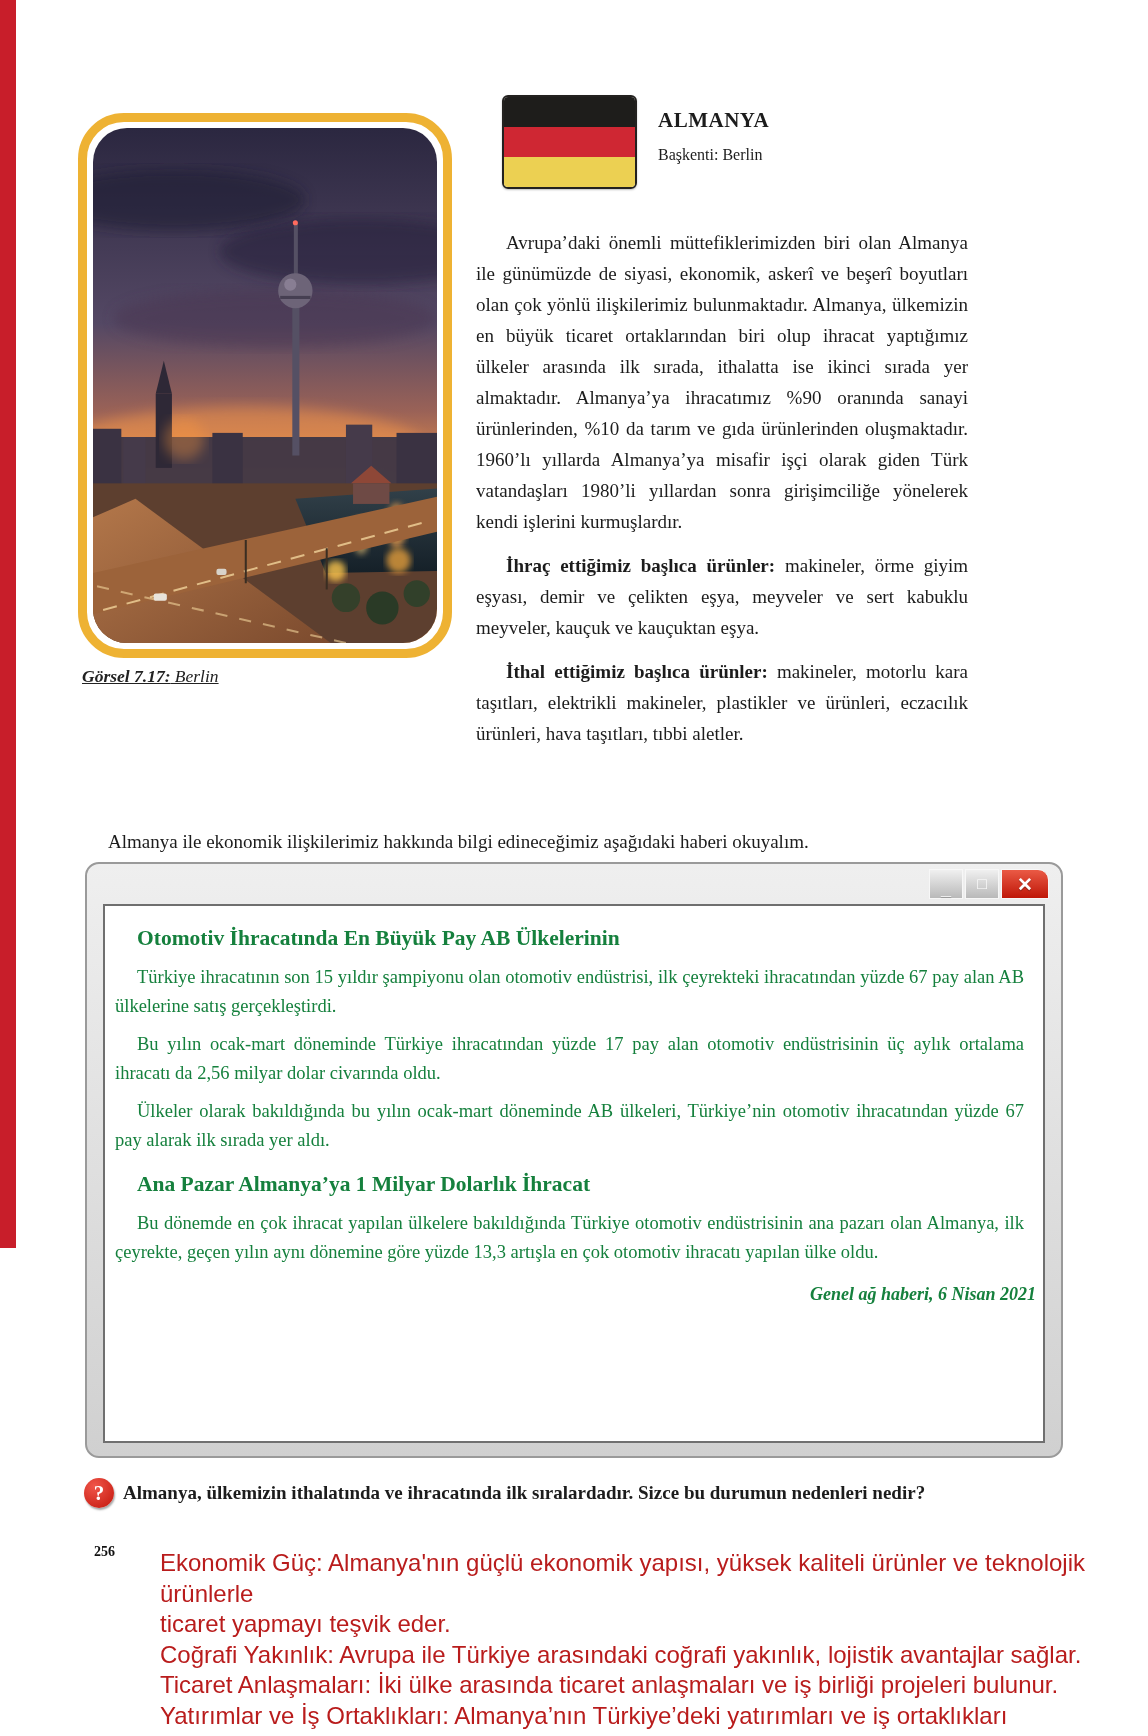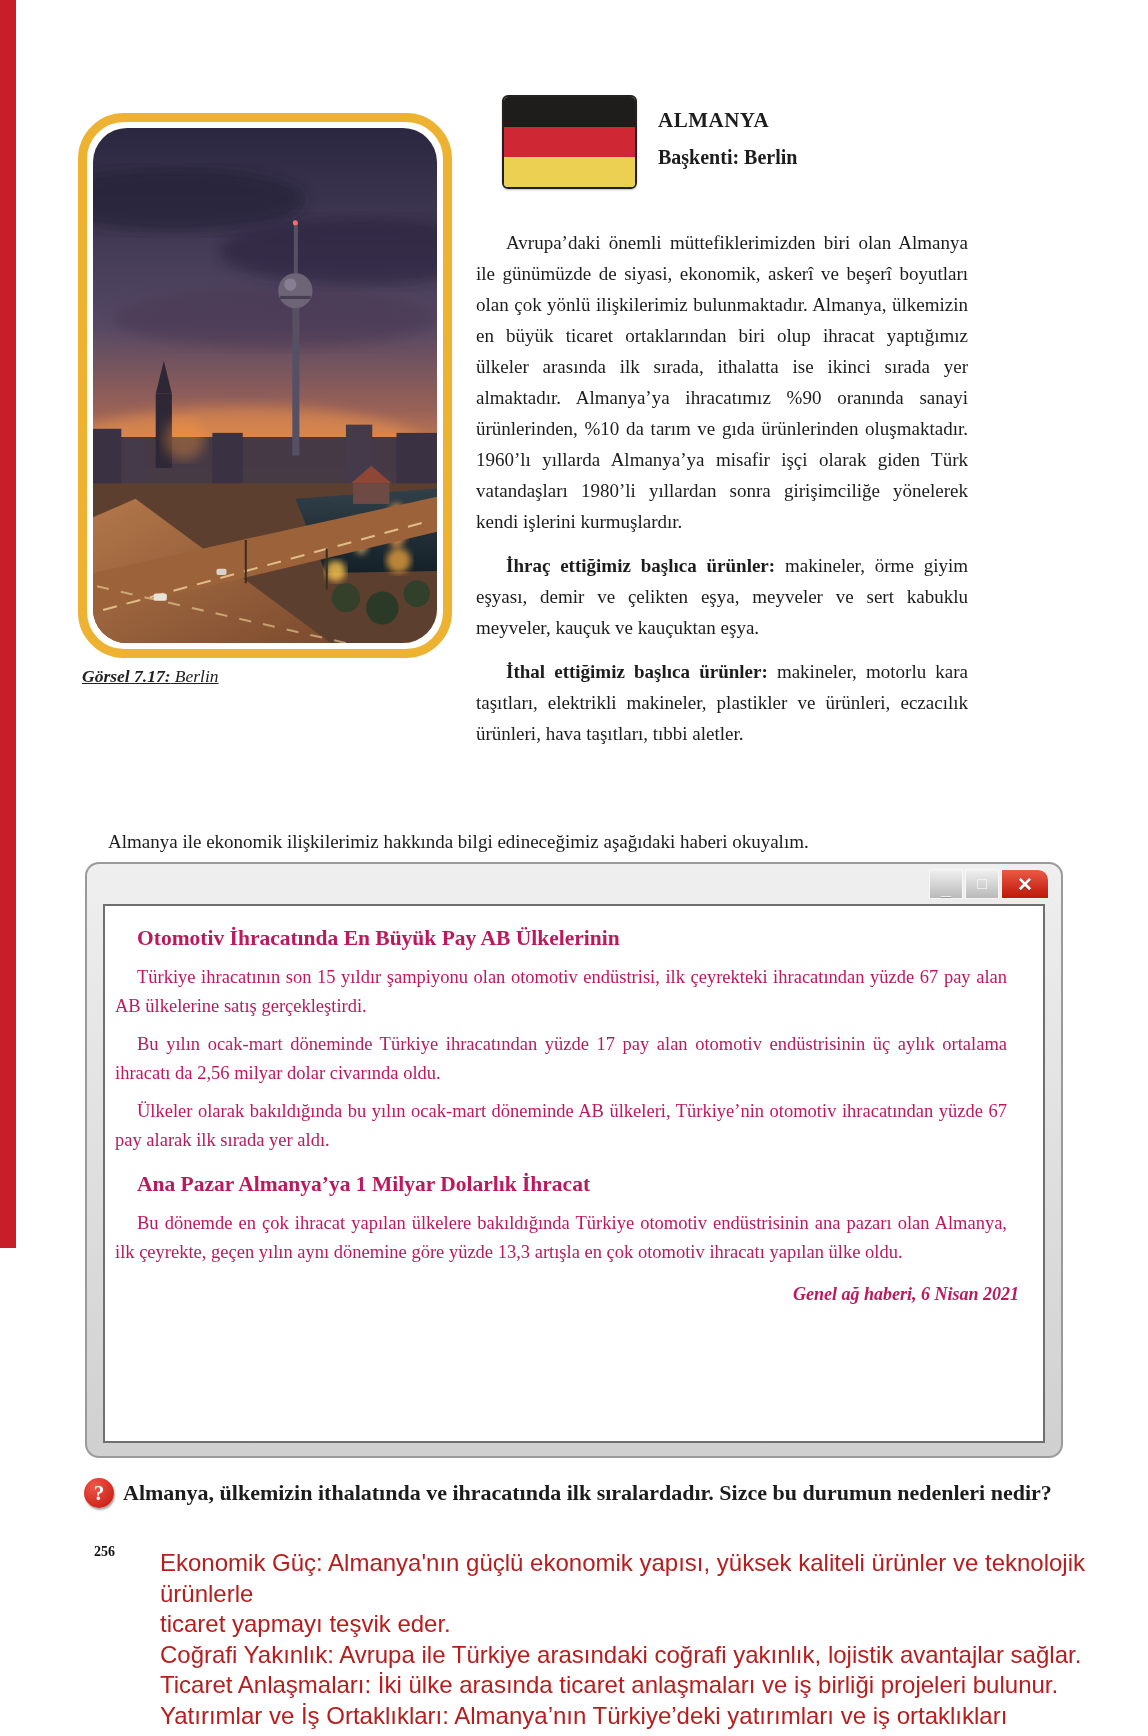--- a/index.html
+++ b/index.html
@@ -22,21 +22,21 @@
   .flag{
     position:absolute;left:502px;top:95px;width:131px;height:90px;
     border:2px solid #23211f;border-radius:6px;overflow:hidden;display:flex;flex-direction:column;
     box-shadow:0 1px 2px rgba(0,0,0,.25);
   }
   .flag div{flex:1;}
   .f-black{background:#1e1d1b;}
   .f-red{background:#cf2733;}
   .f-gold{background:#ecd052;}
   .country{position:absolute;left:658px;top:108px;font-weight:bold;font-size:21px;letter-spacing:.5px;}
-  .capital{position:absolute;left:658px;top:146px;font-weight:bold;font-size:20px;}
+  .capital{position:absolute;left:658px;top:146px;font-weight:normal;font-size:16px;}
 
   
   .body-col{
     position:absolute;left:476px;top:227px;width:492px;
     font-size:19px;line-height:31px;text-align:justify;
   }
   .body-col p{margin:0 0 13px 0;text-indent:30px;}
   .body-col b{font-weight:bold;}
 
   .intro{position:absolute;left:108px;top:831px;font-size:19px;}
@@ -54,37 +54,37 @@
   .win-btn.close{width:48px;background:linear-gradient(#ea5a45,#bf1708);border-top-right-radius:11px;}
   .glyph-min{color:#fff;font-weight:bold;font-size:18px;line-height:8px;align-self:flex-end;
     margin-bottom:5px;font-family:"Liberation Sans",sans-serif;text-shadow:0 1px 1px rgba(0,0,0,.3);}
   .glyph-max{color:#fff;font-size:16px;font-weight:bold;font-family:"Liberation Sans",sans-serif;}
   .glyph-close{color:#fff;font-size:19px;font-weight:bold;font-family:"Liberation Sans",sans-serif;
     text-shadow:0 1px 1px rgba(0,0,0,.35);}
 
   .win-panel{
     position:absolute;left:16px;right:16px;top:40px;bottom:13px;box-sizing:border-box;
     background:#fff;border:2px solid #6f6f6f;
-    padding:12px 24px 4px 10px;
-    font-size:18.5px;line-height:29px;text-align:justify;color:#be185d;
+    padding:12px 7px 4px 10px;
+    font-size:18.5px;line-height:29px;text-align:justify;color:#15803d;
   }
   .win-panel h2{font-size:21.5px;margin:6px 0 10px 22px;font-weight:bold;}
   .win-panel h2.h2b{margin-top:15px;}
   .win-panel p{margin:0 12px 9px 0;text-indent:22px;}
   .source{text-align:right;font-weight:bold;font-style:italic;font-size:18px;margin-top:13px;}
 
   
   .question{position:absolute;left:84px;top:1478px;width:990px;display:flex;align-items:flex-start;gap:9px;}
   .q-icon{
     width:30px;height:30px;border-radius:50%;flex:0 0 30px;
     background:radial-gradient(circle at 35% 28%, #f0564a, #c2150b);
     color:#fff;font-weight:bold;font-size:21px;display:flex;align-items:center;justify-content:center;
     box-shadow:1px 2px 2px rgba(0,0,0,.35);
   }
-  .q-text{font-weight:bold;font-size:22px;line-height:30px;}
+  .q-text{font-weight:bold;font-size:19px;line-height:30px;}
 
   .page-num{position:absolute;left:94px;top:1544px;font-weight:bold;font-size:14px;color:#111;}
   .notes{
     position:absolute;left:160px;top:1548px;width:940px;
     font-family:"Liberation Sans",sans-serif;font-size:24px;line-height:30.5px;
     color:#b91c1c;white-space:pre-line;
   }
 </style>
 </head>
 <body>

